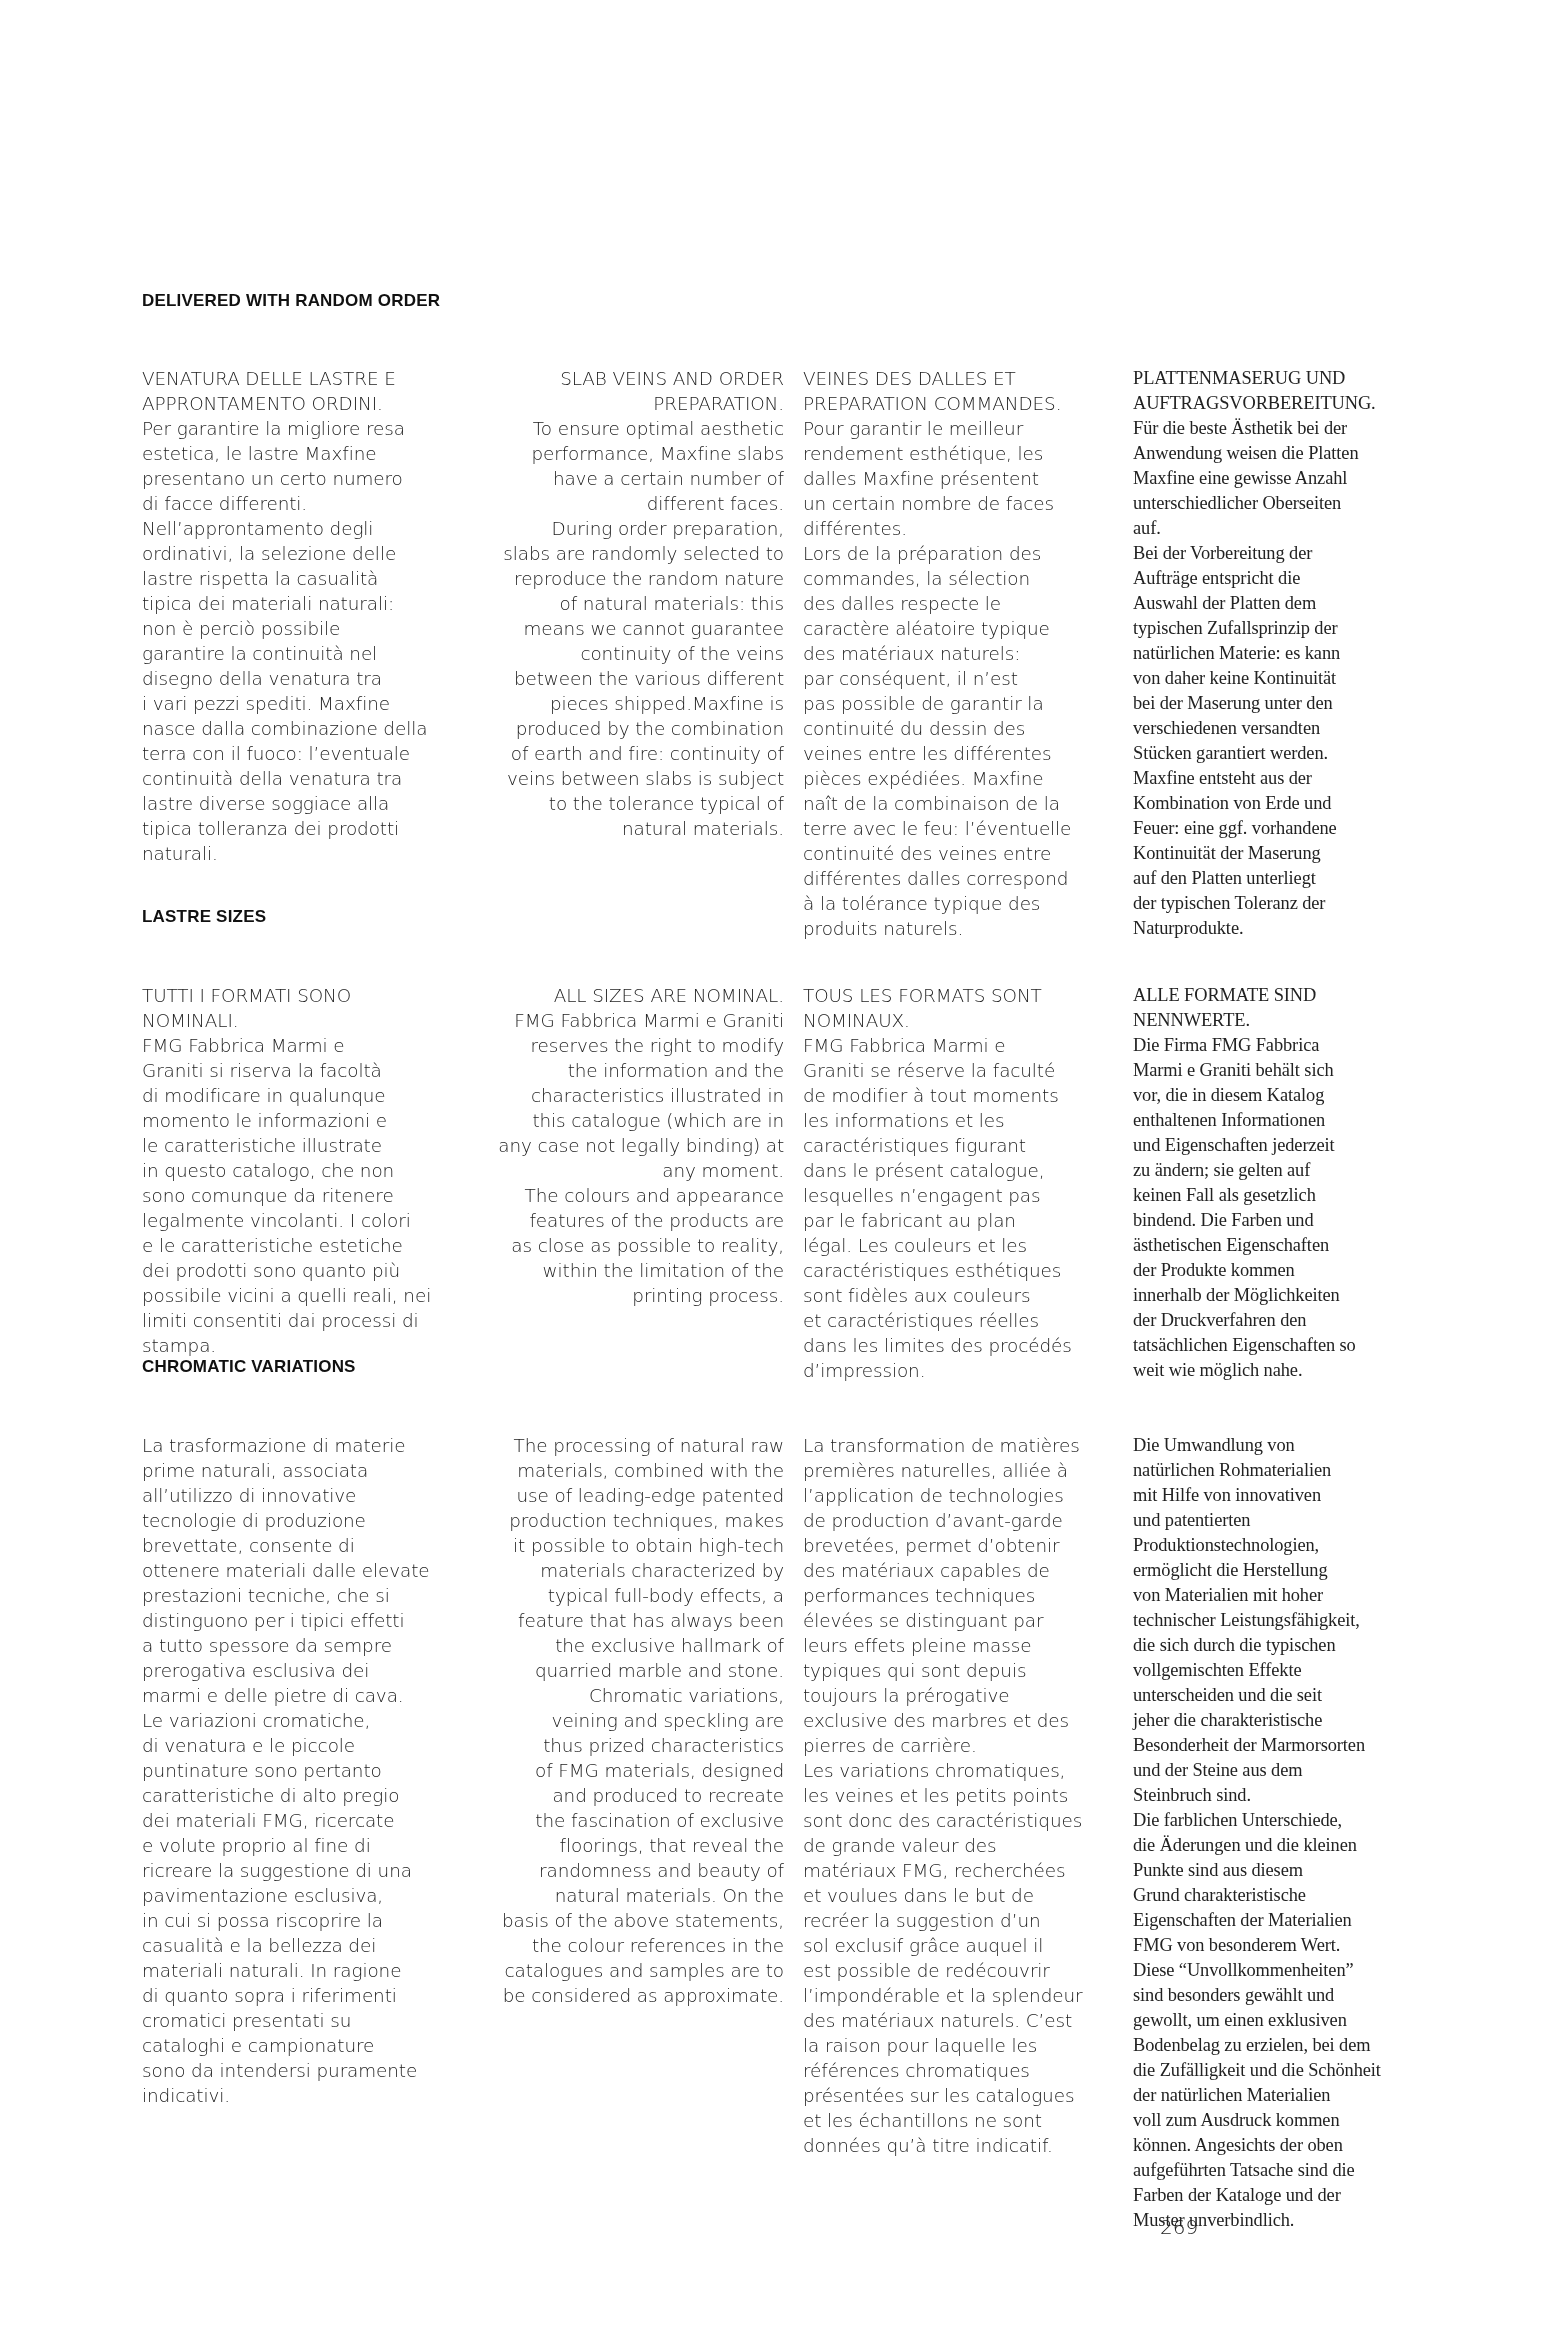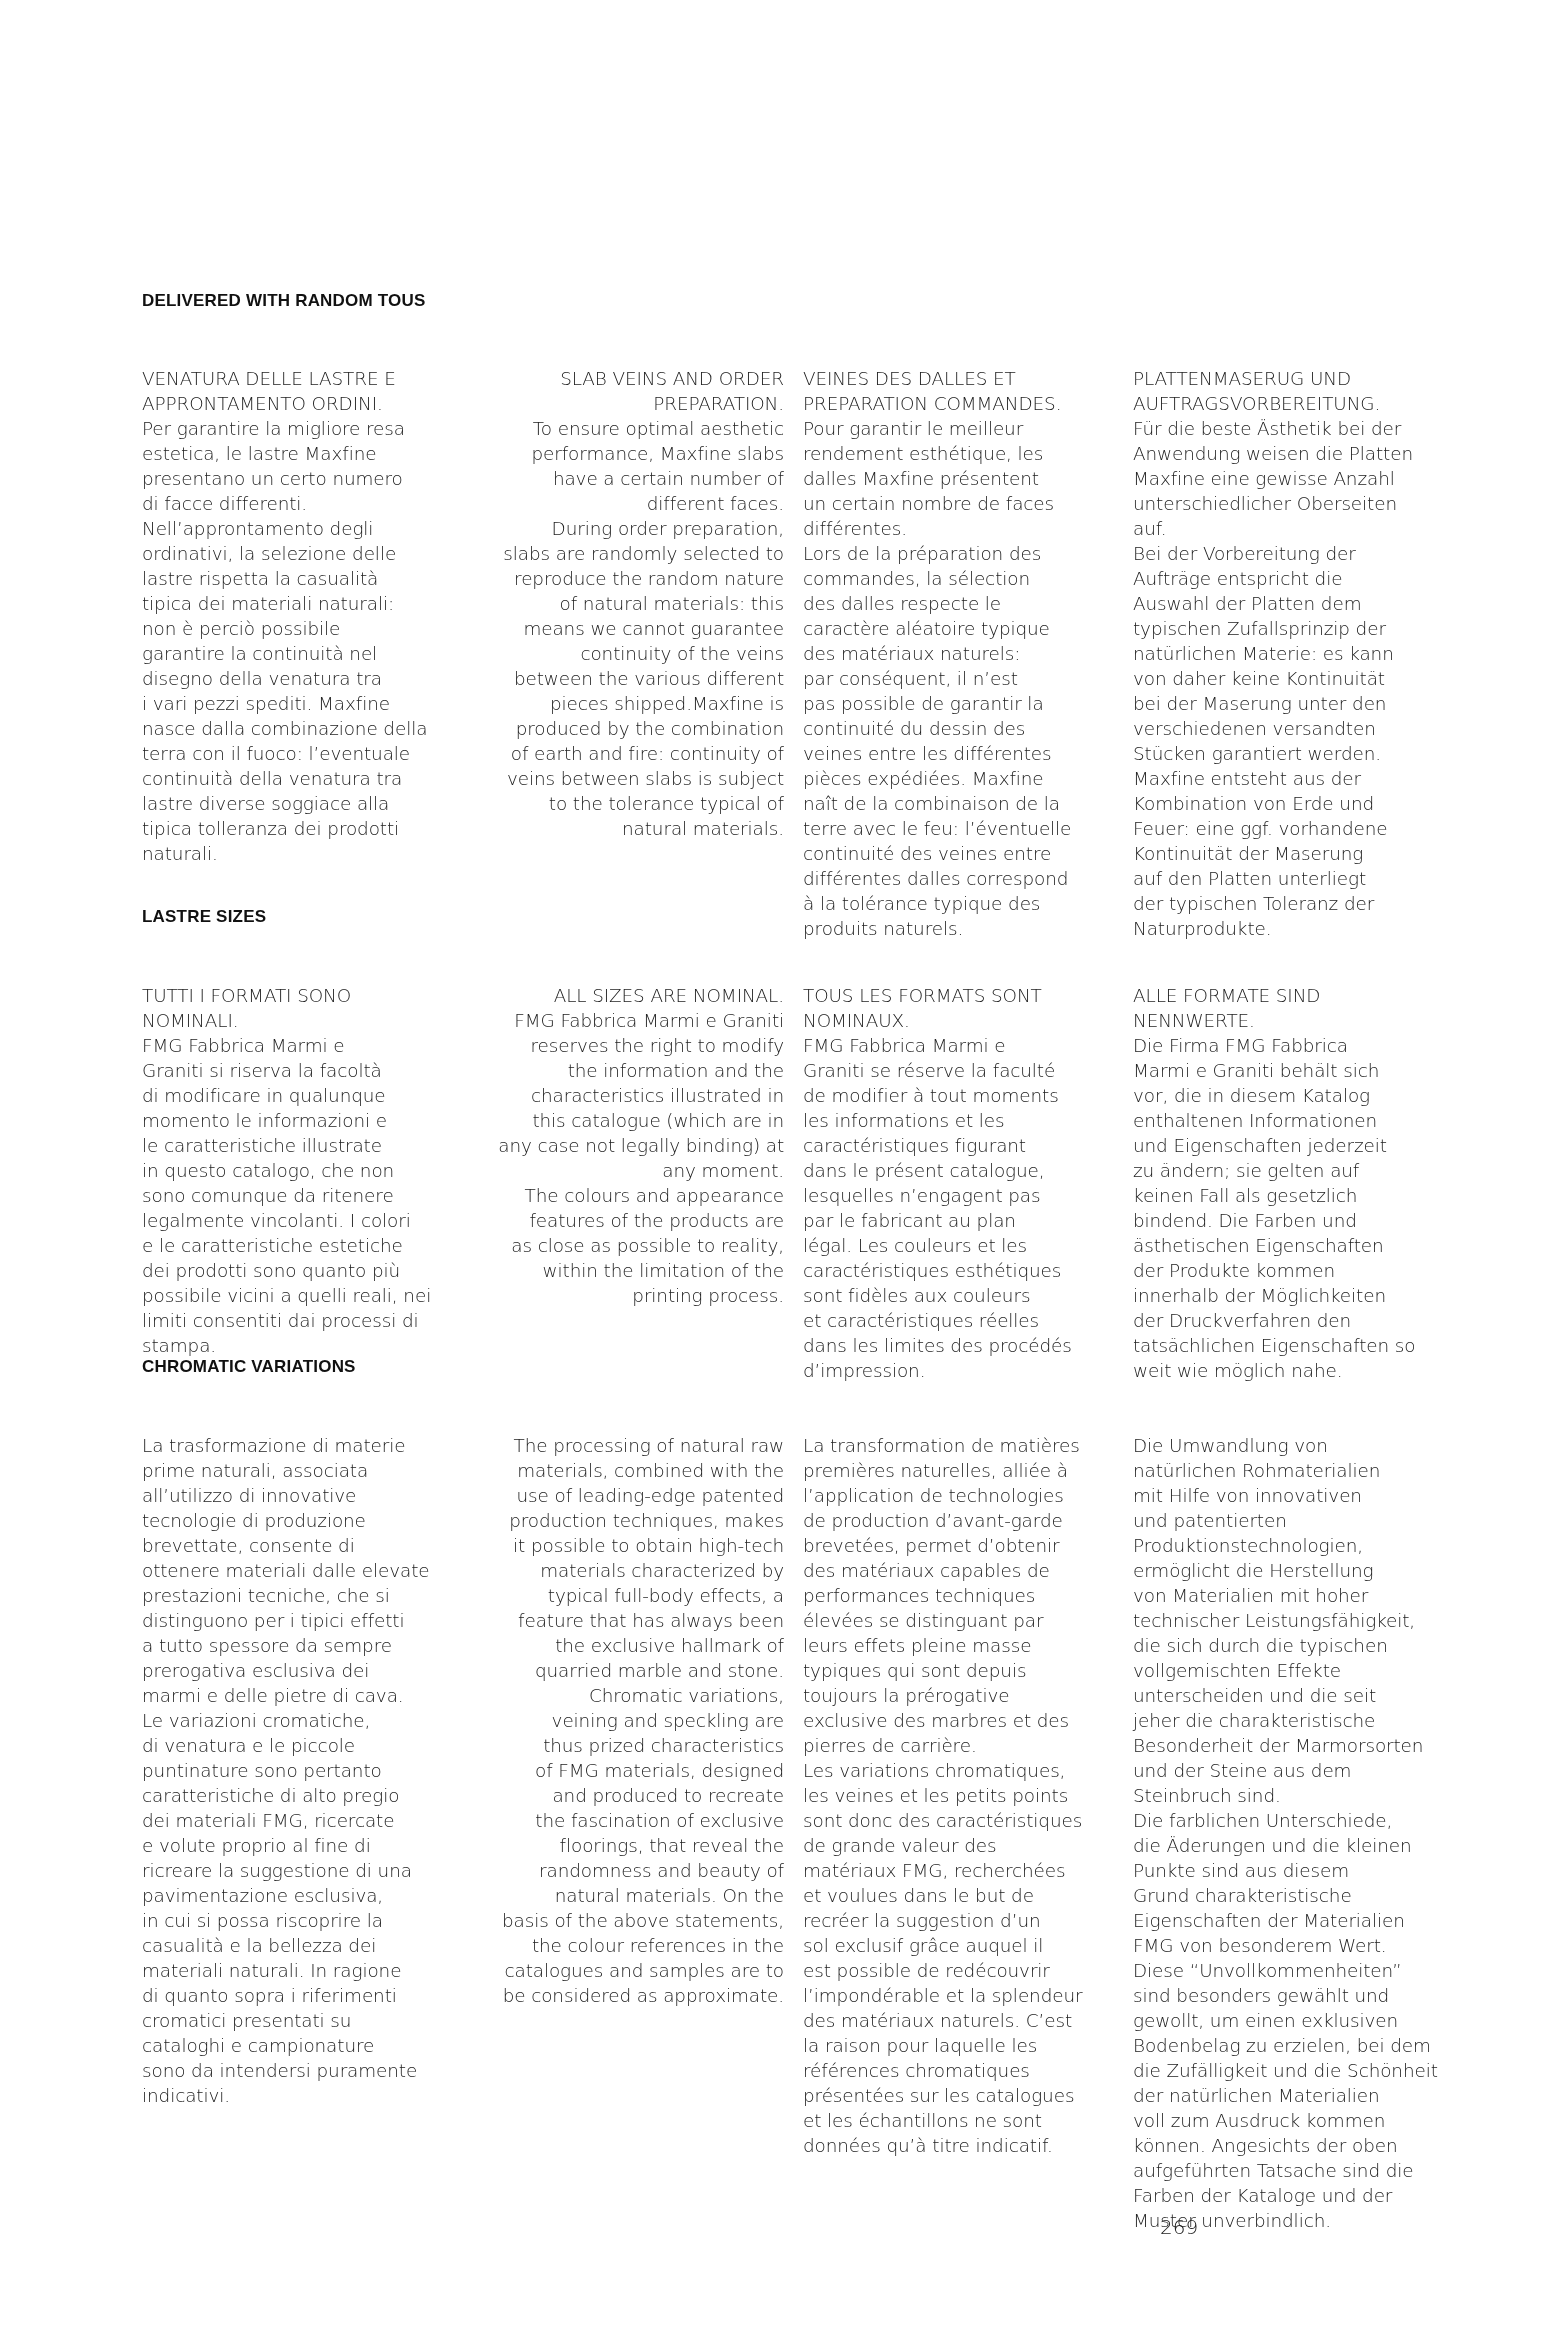--- a/index.html
+++ b/index.html
@@ -15,31 +15,31 @@
   .col {
     position: absolute; width: 312px;
     font-family: "DejaVu Sans", sans-serif; font-size: 18.4px; line-height: 25px;
     color: #222222; white-space: pre-line; font-weight: 300;
     letter-spacing: -0.1px;
     margin-top: 36px;
   }
   .c1 { left: 142px; }
   .c2 { left: 472px; text-align: right; }
   .c3 { left: 803px; }
-  .c4 { left: 1133px; }
+  .c4 { left: 1133px; font-family: Liberation Serif, serif; }
   .page-number {
     position: absolute; left: 1160px; top: 2215px;
     font-family: "DejaVu Sans", sans-serif; font-size: 20px; color: #222222;
     font-weight: 300;
   }
 </style>
 </head>
 <body>
 
-<div class="heading" style="top:291px;">DELIVERED WITH RANDOM TOUS</div>
+<div class="heading" style="top:291px;">DELIVERED WITH RANDOM ORDER</div>
 <div class="col c1" style="top:330px;">VENATURA DELLE LASTRE E
 APPRONTAMENTO ORDINI.
 Per garantire la migliore resa
 estetica, le lastre Maxfine
 presentano un certo numero
 di facce differenti.
 Nell’approntamento degli
 ordinativi, la selezione delle
 lastre rispetta la casualità
 tipica dei  materiali naturali:

